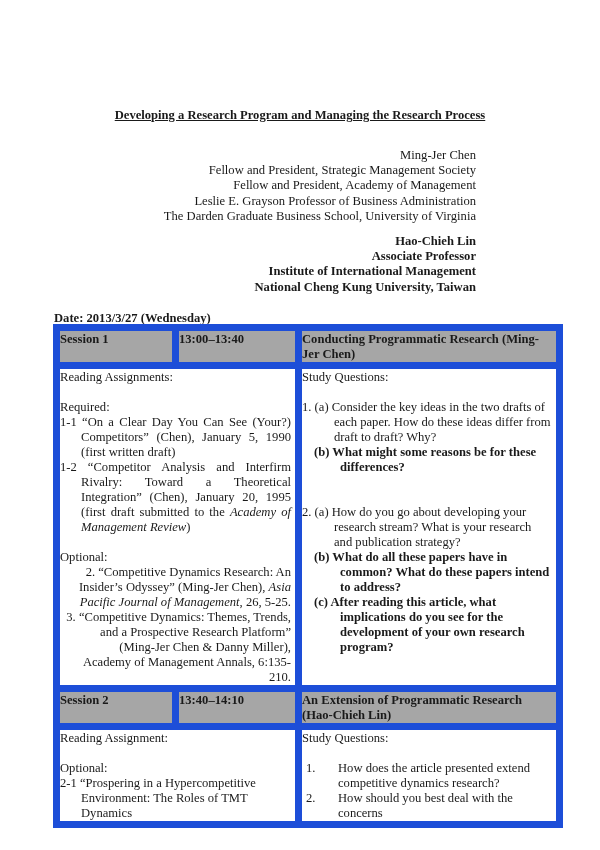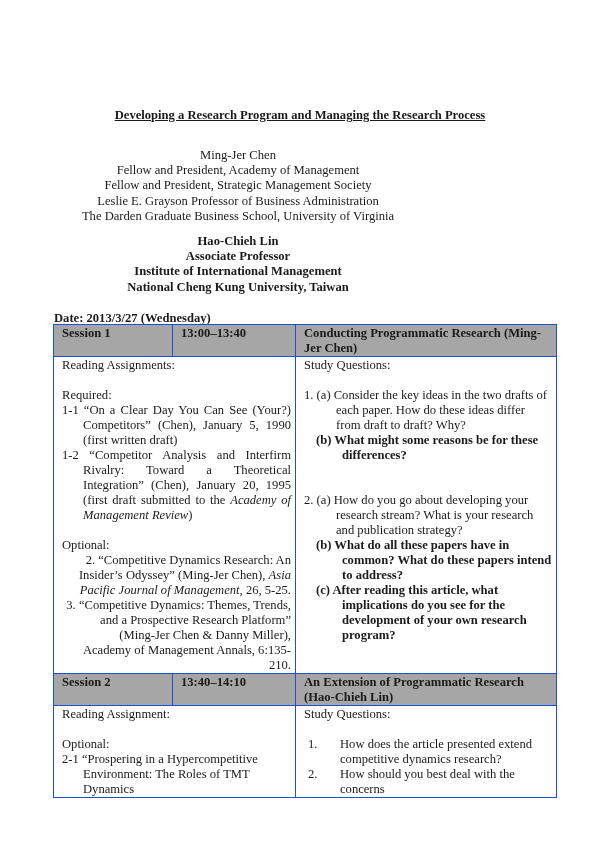--- a/index.html
+++ b/index.html
@@ -6,33 +6,33 @@
   body {
     width: 600px; height: 850px; position: relative; overflow: hidden;
     font-family: "Liberation Serif", "DejaVu Serif", serif;
     color: #1a1a1a; font-size: 12.6px; line-height: 15px;
   }
   .title {
     position: absolute; left: 0; width: 600px; top: 108px;
     text-align: center; font-weight: bold; font-size: 12.6px; text-decoration: underline;
   }
   .author-block {
-    position: absolute; left: 0; width: 476px; text-align: center;
+    position: absolute; left: 0; width: 476px; text-align: right;
     font-size: 12.6px; line-height: 15.2px;
   }
   .author-block div { white-space: nowrap; }
   .date {
     position: absolute; left: 54px; top: 311px; font-weight: bold; font-size: 12.6px;
   }
   table.schedule {
     position: absolute; left: 53px; top: 324px; width: 503px;
     border-collapse: collapse; table-layout: fixed;
   }
   table.schedule td {
-    border: 1px solid #1d4ed8; vertical-align: top; padding: 1px 4px 0 8px;
+    border: 7px solid #1d4ed8; vertical-align: top; padding: 1px 4px 0 0;
     font-size: 12.6px; line-height: 15px;
   }
   tr.hdr td { background: #a6a6a6; font-weight: bold; height: 28px; }
   .ul { }
   .gap { height: 15px; }
   .ref { padding-left: 21px; text-indent: -21px; }
   .ref-j { text-align: justify; }
   .opt { padding-left: 11px; text-indent: -11px; text-align: right; }
   .qa { padding-left: 32px; text-indent: -32px; }
   .qb { padding-left: 38px; text-indent: -26px; font-weight: bold; }
@@ -40,22 +40,22 @@
   .qn .num { width: 32px; flex: 0 0 32px; padding-left: 4px; }
   i { font-style: italic; }
 </style>
 </head>
 <body>
 
 <div class="title">Developing a Research Program and Managing the Research Process</div>
 
 <div class="author-block" style="top:148px;">
   <div>Ming-Jer Chen</div>
+  <div>Fellow and President, Strategic Management Society</div>
   <div>Fellow and President, Academy of Management</div>
-  <div>Fellow and President, Strategic Management Society</div>
   <div>Leslie E. Grayson Professor of Business Administration</div>
   <div>The Darden Graduate Business School, University of Virginia</div>
 </div>
 
 <div class="author-block" style="top:234px;font-weight:bold;">
   <div>Hao-Chieh Lin</div>
   <div>Associate Professor</div>
   <div>Institute of International Management</div>
   <div>National Cheng Kung University, Taiwan</div>
 </div>

